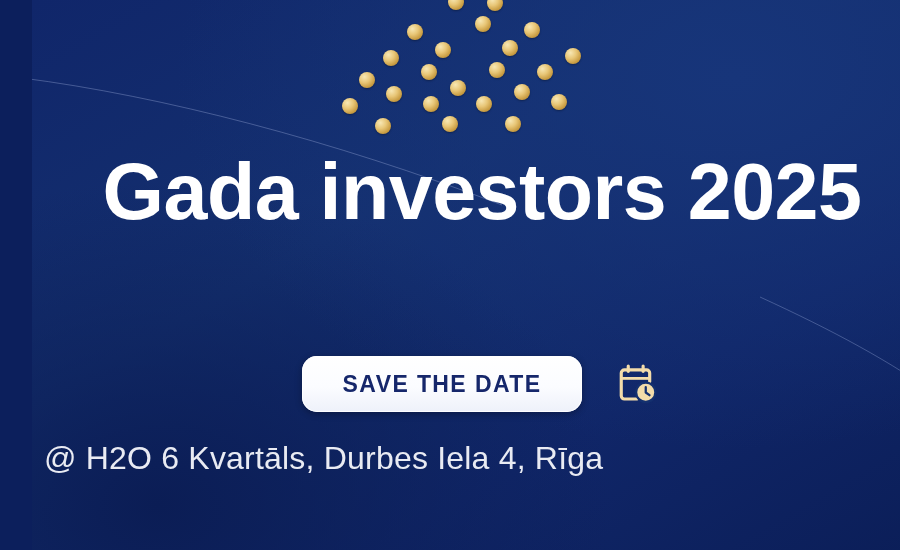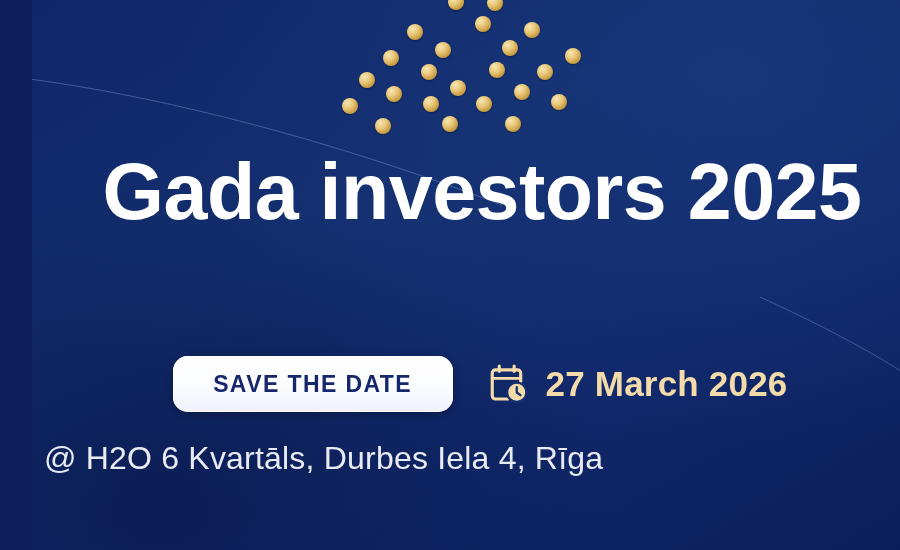--- a/index.html
+++ b/index.html
@@ -174,20 +174,19 @@
 
         <path d="M38.5 21.5 V11.5 a3.6 3.6 0 0 0 -3.6 -3.6 H9.6 A3.6 3.6 0 0 0 6 11.5 v26 a3.6 3.6 0 0 0 3.6 3.6 H24" stroke="#f3dcaa" stroke-width="3.6" stroke-linecap="round" stroke-linejoin="round" fill="none"></path>
 
         <path d="M6.4 17.6 H38.2" stroke="#f3dcaa" stroke-width="3.2" fill="none"></path>
 
         <circle cx="34" cy="33.5" r="11" fill="#f3dcaa"></circle>
         <circle cx="34" cy="33.5" r="11" fill="none" stroke="#14306f" stroke-width="2.6"></circle>
 
         <path d="M34 27.6 v6.1 l4.3 3.1" stroke="#14306f" stroke-width="2.6" stroke-linecap="round" stroke-linejoin="round" fill="none"></path>
       </svg>
-      <span class="date-text">27 March 2026</span>
     </div>
 
   </div>
 
   <div class="venue">@ H2O 6 Kvartāls, Durbes Iela 4, Rīga</div>
 
 </div>
 
 </body></html>

